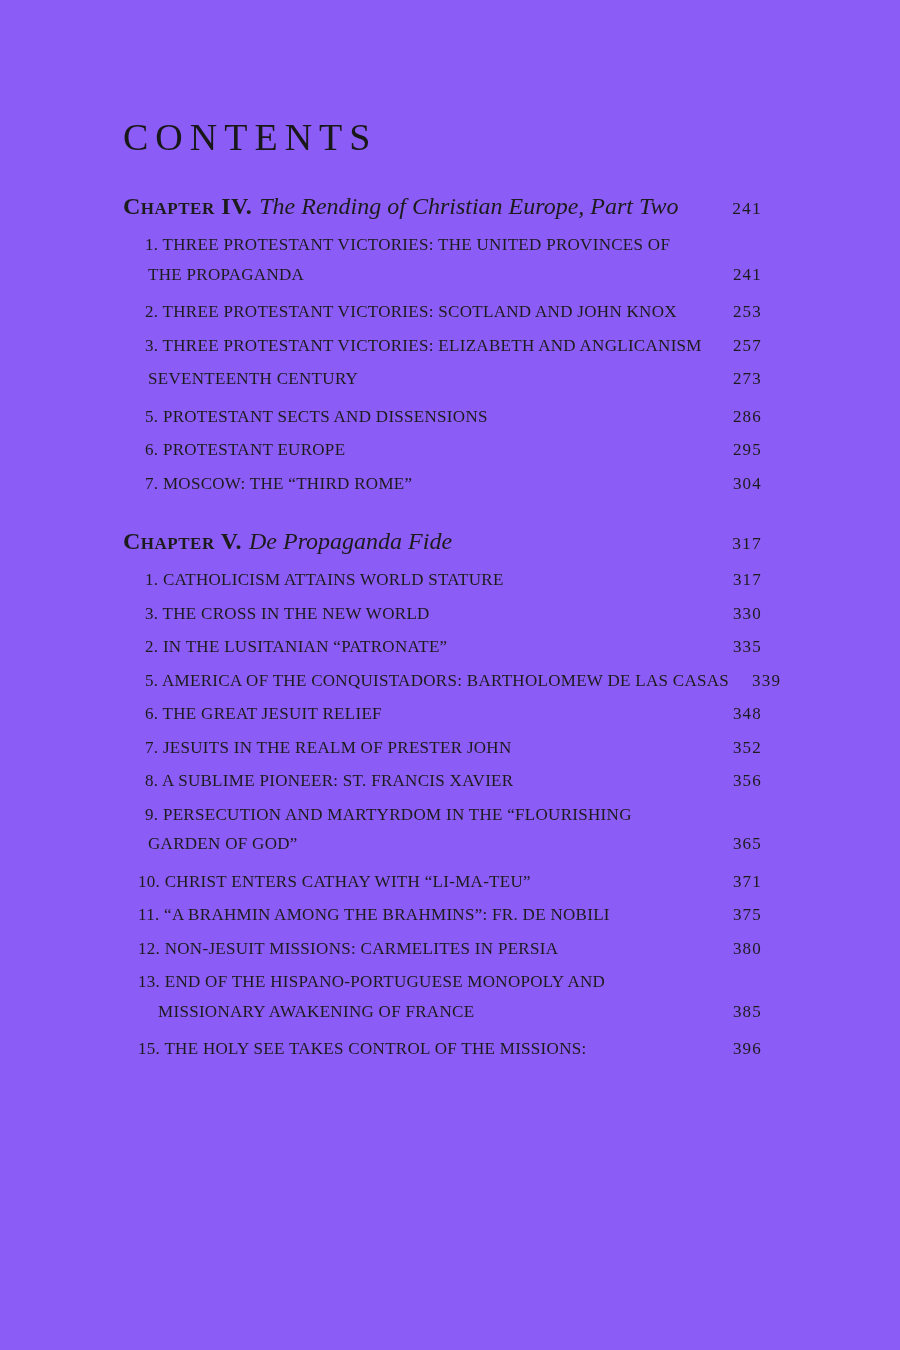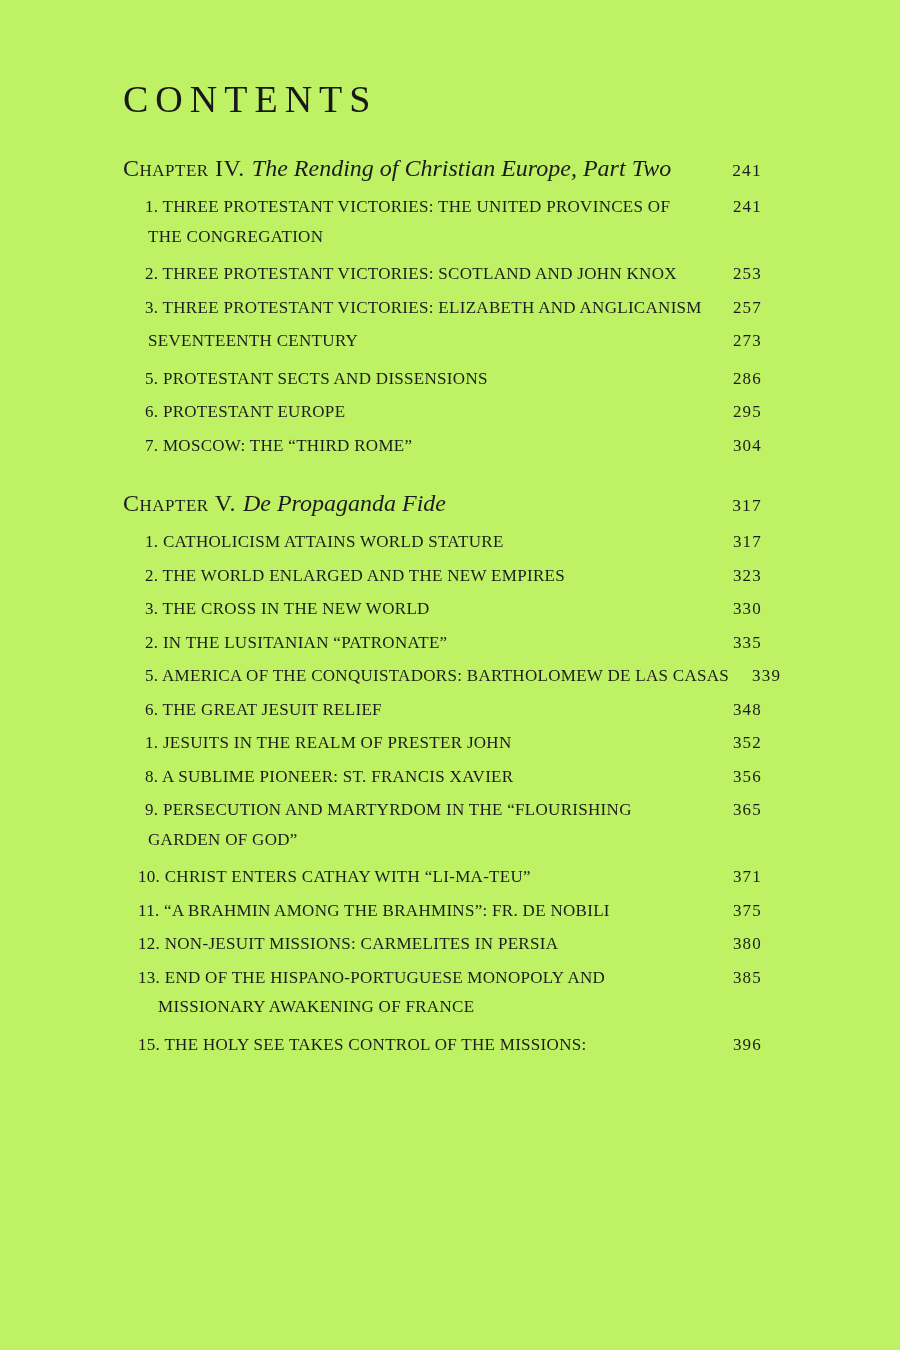--- a/index.html
+++ b/index.html
@@ -6,22 +6,22 @@
   body {
     width: 900px; height: 1350px;
     background: #ffffff;
     font-family: "Liberation Serif", "DejaVu Serif", serif;
     color: #1c1c1c;
     overflow: hidden;
   }
   .page {
     box-sizing: border-box;
     width: 900px; height: 1350px;
-    padding: 77px 138px 0 123px;
-    background: #bef264;
+    padding: 115px 138px 0 123px;
+    background: #8b5cf6;
   }
   .doc-title {
     margin: 0;
     font-size: 38px;
     font-weight: normal;
     letter-spacing: 7px;
     line-height: 44px;
     color: #181818;
   }
   .chapters { margin-top: 0; }
@@ -30,36 +30,37 @@
   .chapter-heading {
     display: flex;
     align-items: baseline;
     line-height: 34px;
     font-size: 24px;
   }
   .ch-left { flex: 1 1 auto; white-space: nowrap; }
   .ch-label {
     font-variant: small-caps;
     letter-spacing: 0.5px;
+    font-weight: bold;
   }
   .ch-title {
     font-style: italic;
     margin-left: 7px;
   }
   .ch-page {
     flex: 0 0 auto;
     font-size: 17.5px;
     letter-spacing: 1.2px;
     text-align: right;
     min-width: 40px;
   }
   .items { margin-top: 5px; padding-left: 22px; }
   .entry {
     display: flex;
-    align-items: flex-start;
+    align-items: flex-end;
     margin-bottom: 4px;
   }
   .entry.multi { margin-bottom: 8px; }
   .entry-text {
     flex: 1 1 auto;
     font-size: 17px;
     line-height: 29.5px;
     letter-spacing: 0.3px;
   }
   .line { white-space: nowrap; }
@@ -86,21 +87,21 @@
     <div class="chapter-heading">
       <span class="ch-left">
         <span class="ch-label">Chapter IV.</span><span class="ch-title">The Rending of Christian Europe, Part Two</span>
       </span>
       <span class="ch-page">241</span>
     </div>
     <div class="items">
   <div class="entry multi">
     <div class="entry-text">
               <div class="line first">1. THREE PROTESTANT VICTORIES: THE UNITED PROVINCES OF</div>
-              <div class="line cont">THE CONGREGATION</div>
+              <div class="line cont">THE PROPAGANDA</div>
             </div>
     <div class="entry-page">241</div>
   </div>
 
   <div class="entry">
     <div class="entry-text">
               <div class="line first">2. THREE PROTESTANT VICTORIES: SCOTLAND AND JOHN KNOX</div>
             </div>
     <div class="entry-page">253</div>
   </div>
@@ -150,26 +151,20 @@
       <span class="ch-page">317</span>
     </div>
     <div class="items">
   <div class="entry">
     <div class="entry-text">
               <div class="line first">1. CATHOLICISM ATTAINS WORLD STATURE</div>
             </div>
     <div class="entry-page">317</div>
   </div>
 
-  <div class="entry">
-    <div class="entry-text">
-              <div class="line first">2. THE WORLD ENLARGED AND THE NEW EMPIRES</div>
-            </div>
-    <div class="entry-page">323</div>
-  </div>
 
   <div class="entry">
     <div class="entry-text">
               <div class="line first">3. THE CROSS IN THE NEW WORLD</div>
             </div>
     <div class="entry-page">330</div>
   </div>
 
   <div class="entry">
     <div class="entry-text">
@@ -187,21 +182,21 @@
 
   <div class="entry">
     <div class="entry-text">
               <div class="line first">6. THE GREAT JESUIT RELIEF</div>
             </div>
     <div class="entry-page">348</div>
   </div>
 
   <div class="entry">
     <div class="entry-text">
-              <div class="line first">1. JESUITS IN THE REALM OF PRESTER JOHN</div>
+              <div class="line first">7. JESUITS IN THE REALM OF PRESTER JOHN</div>
             </div>
     <div class="entry-page">352</div>
   </div>
 
   <div class="entry">
     <div class="entry-text">
               <div class="line first">8. A SUBLIME PIONEER: ST. FRANCIS XAVIER</div>
             </div>
     <div class="entry-page">356</div>
   </div>

